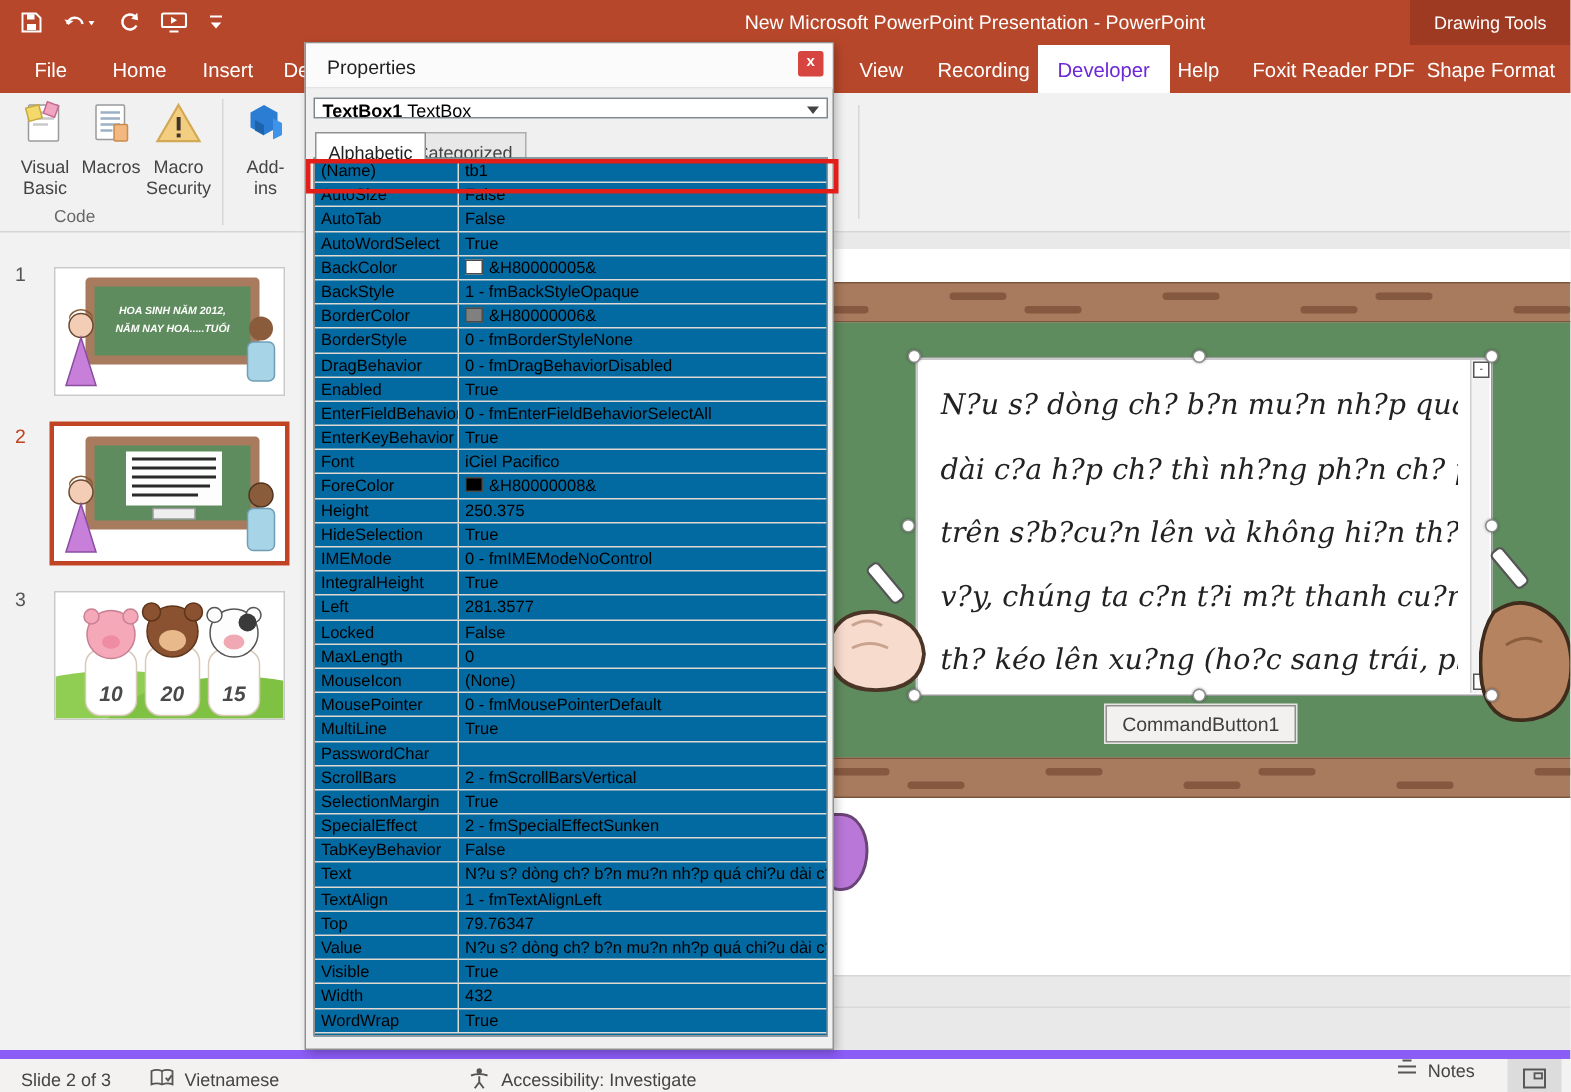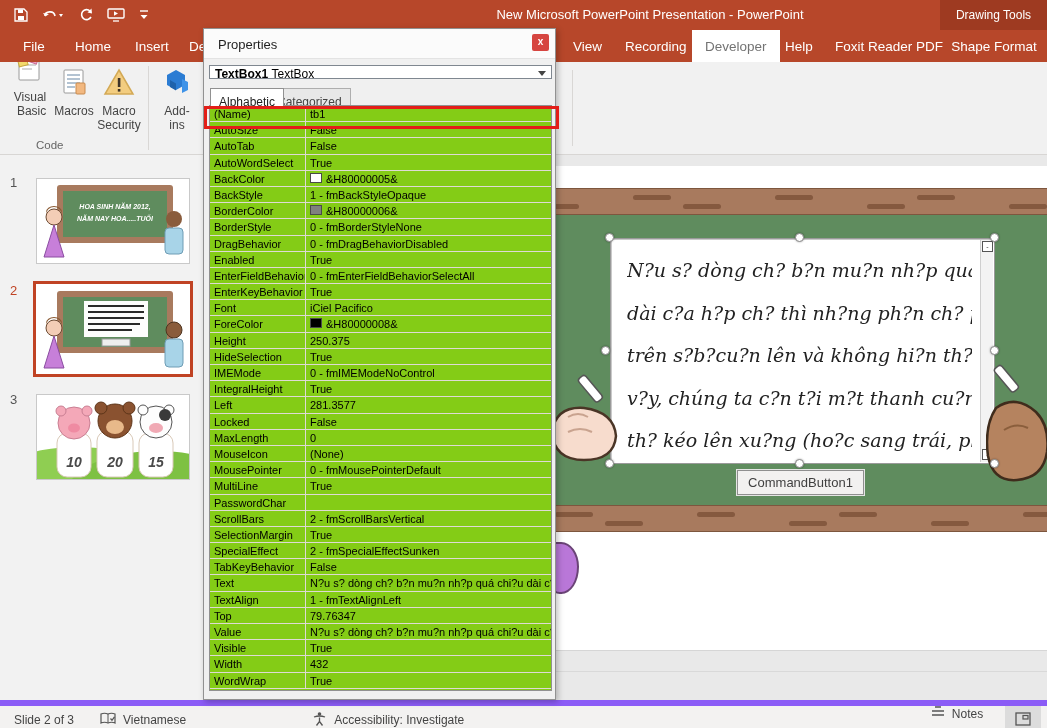--- a/index.html
+++ b/index.html
@@ -11,21 +11,21 @@
   .titlebar { left:0; top:0; width:1047px; height:30px; background:#b7472a; z-index:10; }
   .qat { left:14px; top:4px; height:22px; display:flex; align-items:center; gap:14px; z-index:11; }
   .qat svg { display:block; }
   .title-text { left:400px; top:7px; width:500px; text-align:center; color:#fff; font-size:13px; z-index:11; white-space:nowrap; }
   .ctx-group { left:940px; top:0; width:107px; height:62px; background:#9e3a21; z-index:10; }
   .ctx-label { left:940px; top:8px; width:107px; text-align:center; color:#fff; font-size:12px; z-index:12; }
 
   
   .tabrow { left:0; top:30px; width:1047px; height:32px; background:#b7472a; z-index:10; }
   .rtab { position:absolute; top:30px; height:32px; display:flex; align-items:center; justify-content:center; color:#fff; font-size:13.5px; padding:0 13px; z-index:12; cursor:default; white-space:nowrap; }
-  .rtab.active { background:#fff; color:#737373; }
+  .rtab.active { background:#fff; color:#6d28d9; }
   .rtab.dark { background:transparent; }
 
   
   .ribbon { left:0; top:62px; width:1047px; height:93px; background:#f1f1f1; border-bottom:1px solid #d8d6d4; z-index:5; }
   .rb-btn { position:absolute; display:flex; flex-direction:column; align-items:center; font-size:12px; color:#444; text-align:center; z-index:6; }
   .rb-btn svg { margin-bottom:4px; }
   .rb-label { line-height:14px; }
   .group-label { position:absolute; font-size:11.5px; color:#666; z-index:6; }
   .rib-divider { position:absolute; width:1px; background:#d9d7d5; z-index:6; }
 
@@ -61,21 +61,21 @@
   .propwin { left:203px; top:28px; width:353px; height:672px; background:#f0f0f0; border:1px solid #919191; box-shadow:2px 2px 6px rgba(0,0,0,.25); z-index:50; }
   .prop-title { position:absolute; left:0; top:0; width:100%; height:30px; background:#fbfbfb; border-bottom:1px solid #e3e3e3; }
   .prop-title-text { position:absolute; left:14px; top:8px; font-size:13px; color:#1f1f1f; }
   .prop-close { position:absolute; right:6px; top:5px; width:17px; height:17px; background:#d64540; border-radius:2px; color:#fff; font-size:10px; font-weight:bold; text-align:center; line-height:16px; cursor:default; }
   .obj-select { position:absolute; left:5px; top:36px; width:343px; height:14px; background:#fff; border:1px solid #7f8790; font-size:12px; line-height:17px; padding-left:5px; white-space:nowrap; }
   .obj-select b { font-weight:bold; }
   .obj-chevron { position:absolute; right:5px; top:5px; width:0; height:0; border-left:4px solid transparent; border-right:4px solid transparent; border-top:5px solid #444; }
   .ptab { position:absolute; top:59px; height:18px; font-size:12px; padding:6px 8px 0; color:#222; }
   .ptab.active { left:6px; background:#fff; border:1px solid #919191; border-bottom:none; z-index:2; }
   .ptab.inactive { left:64px; background:#e8e8e8; border:1px solid #aeaeae; border-bottom:1px solid #919191; color:#444; }
-  .pgrid { position:absolute; left:5px; top:76px; width:343px; height:586px; background:#84cc16; border:1px solid #919191; overflow:hidden; }
+  .pgrid { position:absolute; left:5px; top:76px; width:343px; height:586px; background:#0369a1; border:1px solid #919191; overflow:hidden; }
   .prow { display:flex; height:16.2px; border-bottom:1px solid #dedad3; font-size:11px; color:#000; }
   .pname { width:96px; border-right:1px solid #dedad3; padding:2px 0 0 4px; white-space:nowrap; overflow:hidden; }
   .pval { flex:1; padding:2px 0 0 4px; white-space:nowrap; overflow:hidden; display:flex; align-items:flex-start; }
   .swatch { display:inline-block; width:12px; height:10px; border:1px solid #4a4a4a; margin:0 4px 0 0; flex:0 0 auto; }
   .red-annotation { left:204px; top:106px; width:355px; height:23px; border:3px solid #e31e18; z-index:60; }
 
   
   .statusbar { left:0; top:700px; width:1047px; height:28px; background:#f3f2f1; border-top:6px solid #8b5cf6; z-index:10; font-size:12px; color:#444; }
   .sb-left { position:absolute; left:14px; top:0; height:28px; display:flex; align-items:center; gap:26px; }
   .sb-item { display:flex; align-items:center; gap:7px; white-space:nowrap; }
@@ -133,21 +133,21 @@
   <div class="rtab" style="left:122px;">Insert</div>
   <div class="rtab" style="left:176px;">Design</div>
   <div class="rtab" style="left:560px;">View</div>
   <div class="rtab" style="left:612px;">Recording</div>
   <div class="rtab active" style="left:692px;">Developer</div>
   <div class="rtab" style="left:772px;">Help</div>
   <div class="rtab dark" style="left:941px;width:106px;padding:0;">Shape Format</div>
   <div class="rtab" style="left:822px;">Foxit Reader PDF</div>
 
   <div class="abs ribbon"></div>
-  <div class="rb-btn" style="left:8px; top:53px; width:44px;text-align:right;">
+  <div class="rb-btn" style="left:8px; top:67px; width:44px;">
     <span><svg width="30" height="30" viewBox="0 0 30 30">
           <rect x="4" y="3" width="20" height="24" rx="1" fill="#fff" stroke="#9a9a9a"></rect>
           <path d="M7 8h14M7 12h14M7 16h10" stroke="#c9c9c9" stroke-width="1.6"></path>
           <rect x="3" y="4" width="9" height="9" transform="rotate(-15 7 8)" fill="#f3d96b" stroke="#c7a93f"></rect>
           <rect x="15" y="2" width="8" height="8" transform="rotate(20 19 6)" fill="#f0a5c0" stroke="#c66a92"></rect>
         </svg></span>
     <span class="rb-label"><span>Visual</span><br><span>Basic</span></span>
   </div>
   <div class="rb-btn" style="left:52px; top:67px; width:44px;">
     <span><svg width="30" height="30" viewBox="0 0 30 30">

